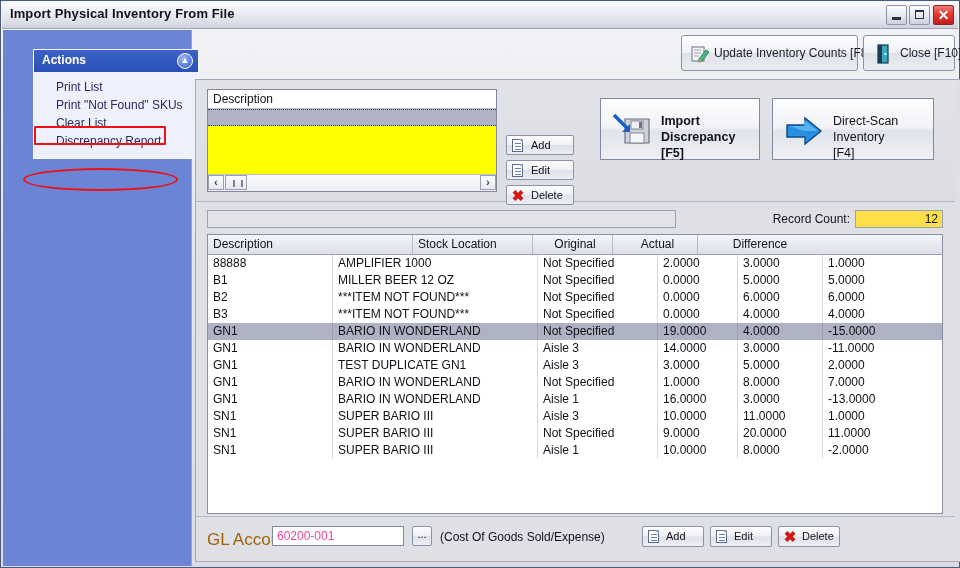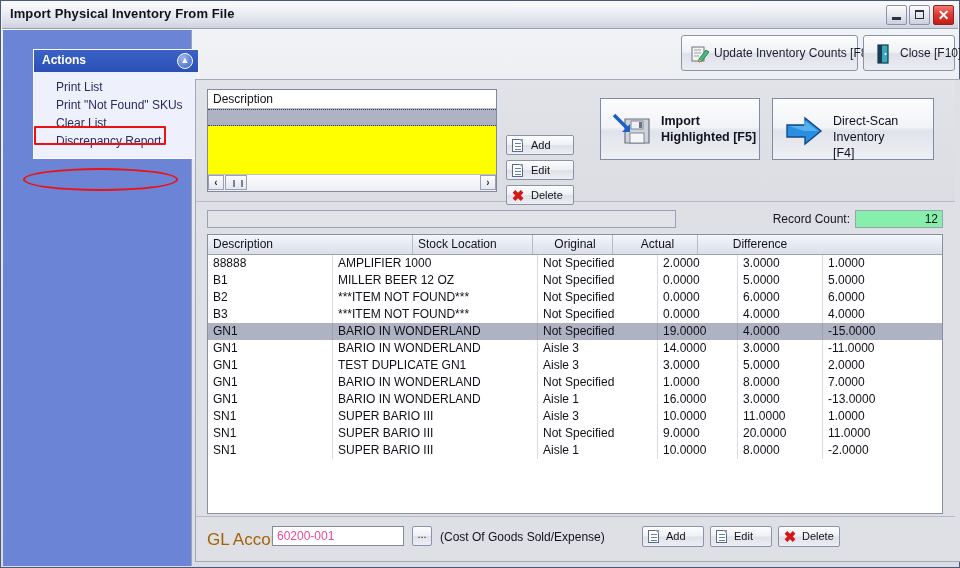--- a/index.html
+++ b/index.html
@@ -308,21 +308,21 @@
     border: 1px solid #9aa1b2;
     box-sizing: border-box;
   }
   #reccount-label {
     position: absolute; right: 105px; top: 10px;
     font-size: 12px; color: #12121c;
   }
   #reccount-box {
     position: absolute; right: 12px; top: 8px;
     width: 88px; height: 18px;
-    background: #86efac;
+    background: #fde047;
     border: 1px solid #9aa1b2;
     box-sizing: border-box;
   }
   #reccount-value {
     position: absolute; right: 4px; top: 1px;
     font-size: 12px; color: #12121c;
   }
 
   
   #grid {
@@ -530,21 +530,21 @@
         <svg style="position:absolute;left:10px;top:14px;width:42px;height:36px" viewBox="0 0 42 36">
           <polygon points="14,6 38,6 38,30 14,30" fill="#cfd2d8" stroke="#6b7283" stroke-width="1.2"></polygon>
           <rect x="20" y="8" width="12" height="8" fill="#eef0f4" stroke="#6b7283" stroke-width="0.8"></rect>
           <rect x="28" y="9" width="3" height="6" fill="#6b7283"></rect>
           <rect x="19" y="20" width="14" height="10" fill="#f4f5f8" stroke="#6b7283" stroke-width="0.8"></rect>
           <path d="M3 2 L17 16" stroke="#1a5fc4" stroke-width="3.5" fill="none"></path>
           <polygon points="11,19 19,19 19,11" fill="#1a5fc4"></polygon>
         </svg>
         <div class="bigbtn-label">
           <span>Import</span><br>
-          <span>Highlighted [F5]</span>
+          <span>Discrepancy [F5]</span>
         </div>
       </div>
 
       <div class="bigbtn" id="bb-scan">
         <svg style="position:absolute;left:12px;top:17px;width:40px;height:30px" viewBox="0 0 40 30">
           <polygon points="2,9 20,9 20,2 36,15 20,28 20,21 2,21" fill="#2a8fe0" stroke="#134a86" stroke-width="1.4"></polygon>
           <polygon points="4,10 19,10 19,4 33,15 19,15" fill="#62bdf4" opacity="0.75"></polygon>
         </svg>
         <div class="bigbtn-label">
           <span>Direct-Scan Inventory</span><br>

